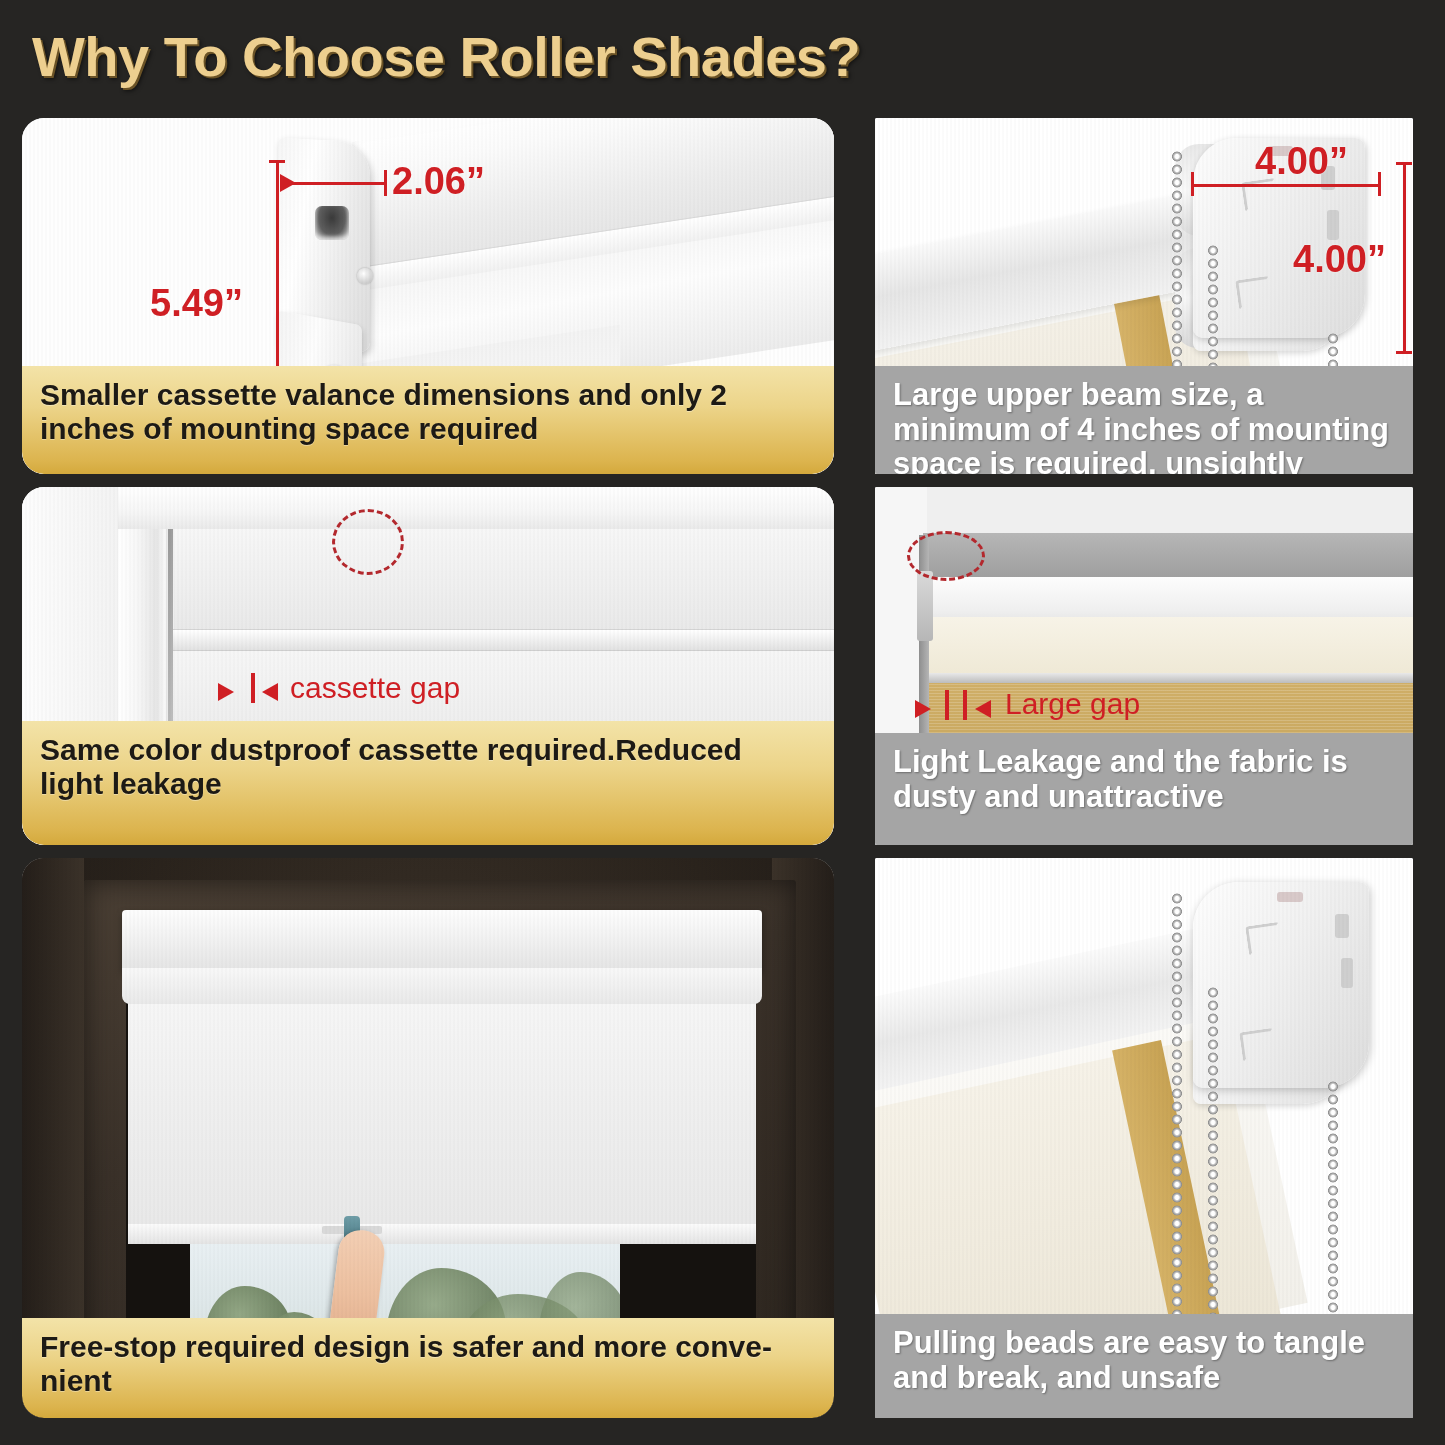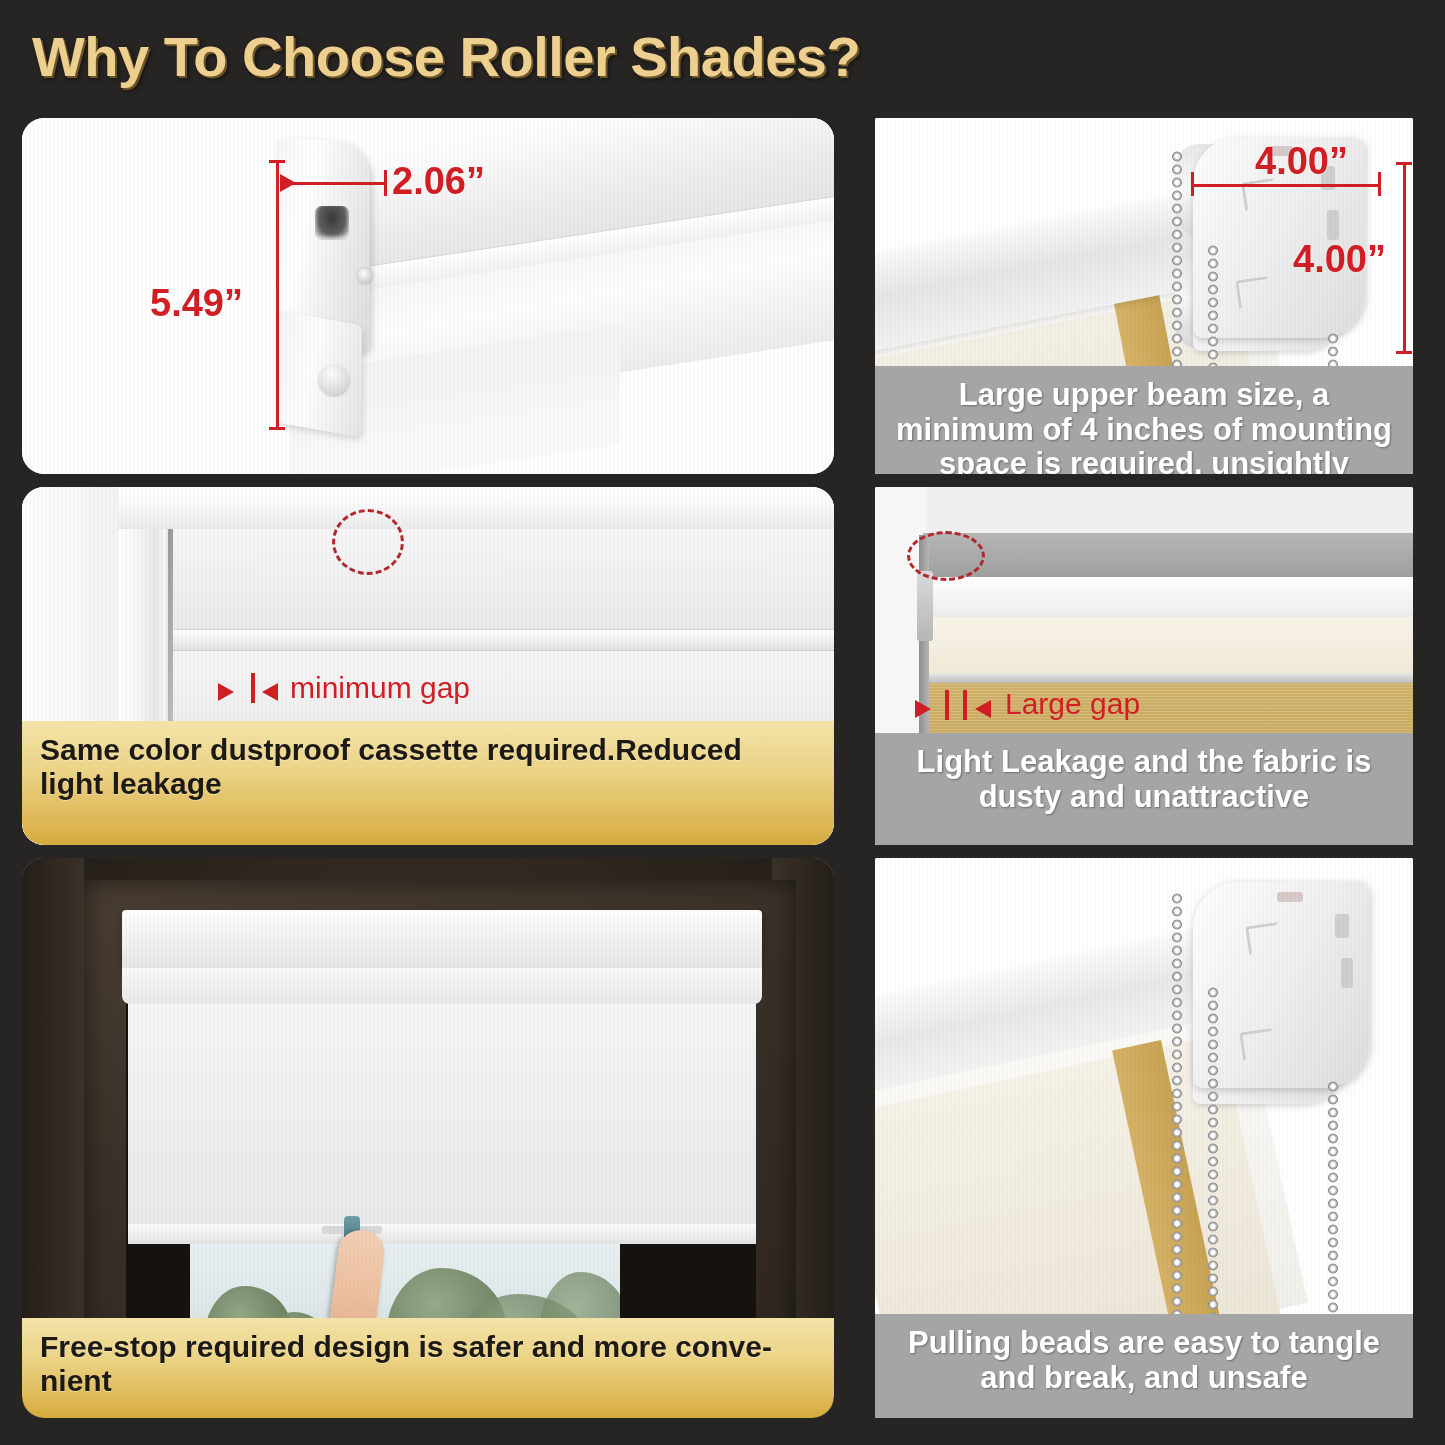--- a/index.html
+++ b/index.html
@@ -17,21 +17,21 @@
     font-size: 56px; font-weight: bold;
     letter-spacing: -0.5px;
     color: #edcf8f;
     text-shadow: 2px 2px 0 #6b5326, 3px 3px 4px rgba(0,0,0,.6);
     white-space: nowrap;
   }
 
   
   .panel { position: absolute; overflow: hidden; background:#fff; }
   .panel.left  { left: 22px;  width: 812px; border-radius: 22px; }
-  .panel.right { left: 875px; width: 538px; border-radius: 2px; text-align: center; }
+  .panel.right { left: 875px; width: 538px; border-radius: 2px; }
   .row1 { top: 118px; height: 356px; }
   .row2 { top: 487px; height: 358px; }
   .row3 { top: 858px; height: 560px; }
 
   .photo { position: absolute; inset: 0; }
 
   
   .caption {
     position: absolute; left: 0; right: 0; bottom: 0;
     padding: 12px 18px 14px 18px;
@@ -385,20 +385,22 @@
       <div class="dimline h" style="left:262px; top:64px; width:102px;"></div>
       <div class="arrow-r" style="left:258px; top:56px;"></div>
       <div class="tick" style="left:362px; top:52px; height:26px;"></div>
       <div class="dim" style="left:370px; top:42px;">2.06”</div>
 
       <div class="dimline v" style="left:254px; top:42px; height:270px;"></div>
       <div class="tickh" style="left:247px; top:42px;"></div>
       <div class="tickh" style="left:247px; top:309px;"></div>
       <div class="dim" style="left:128px; top:164px;">5.49”</div>
     </div>
+    <div class="caption gold cap-r1">Smaller cassette valance dimensions and only 2
+inches of mounting space required</div>
   </div>
 
   <div class="panel right row1">
     <div class="photo">
       <div class="p2bg"></div>
       <div class="p2-fab-white"></div>
       <div class="p2-fab-cream"></div>
       <div class="p2-fab-tan"></div>
       <div class="p2-roll"></div>
       <div class="p2-disc1"></div>
@@ -439,21 +441,21 @@
       <div class="p3-shade-b"></div>
       <div class="p3-gapline"></div>
       <div class="p3-frame"></div>
       <div class="p3-frame-top"></div>
       <div class="texture"></div>
       <div class="dashcircle" style="left:310px; top:22px; width:72px; height:66px;"></div>
 
       <div class="arrow-r" style="left:196px; top:196px;"></div>
       <div class="gapbar" style="left:229px; top:186px; height:30px;"></div>
       <div class="arrow-l" style="left:240px; top:196px;"></div>
-      <div class="gaplabel" style="left:268px; top:184px;">minimum gap</div>
+      <div class="gaplabel" style="left:268px; top:184px;">cassette gap</div>
     </div>
     <div class="caption gold cap-r2g">Same color dustproof cassette required.Reduced
 light leakage</div>
   </div>
 
   <div class="panel right row2">
     <div class="photo">
       <div class="p4bg"></div>
       <div class="p4-wall"></div>
       <div class="p4-topbar"></div>

